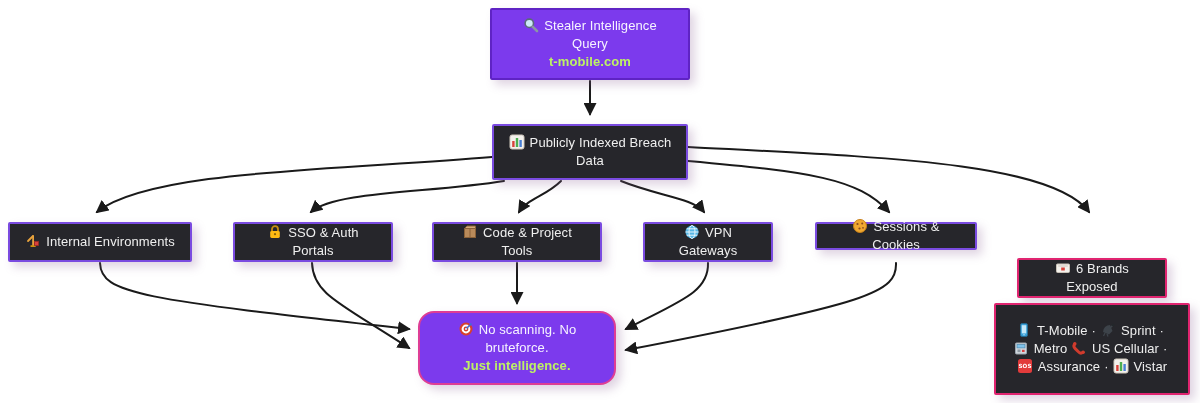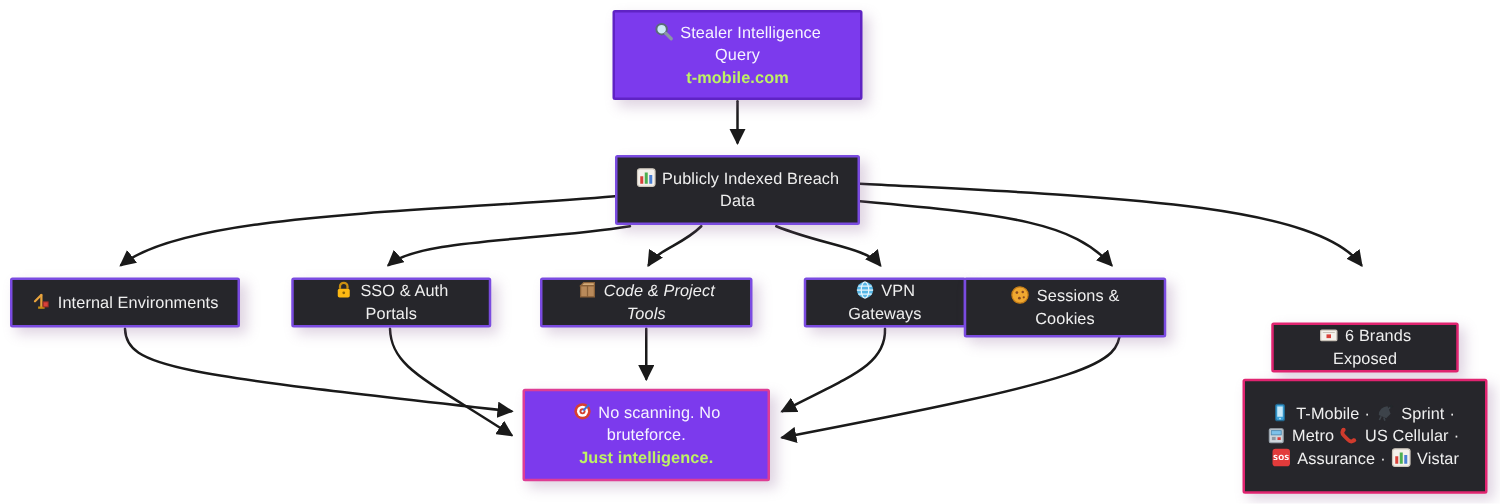--- a/index.html
+++ b/index.html
@@ -11,21 +11,21 @@
   .node{
     position:absolute;z-index:1;box-sizing:border-box;
     display:flex;flex-direction:column;align-items:center;justify-content:center;
     text-align:center;font-size:13px;line-height:1.4;letter-spacing:.1px;
     box-shadow:5px 5px 10px rgba(140,100,150,0.28);
     border-radius:2px;padding:4px 12px;
   }
   .node.dark{background:#26262b;color:#efefef;border:2px solid #7a4be0;}
   .node.dark.pink{border-color:#e02470;}
   .node.purple{background:#7c3aed;color:#f6f3ff;border:2px solid #5f23c4;}
-  .node.purple.pinkborder{border-color:#de3d95;}
+  .node.purple.pinkborder{border-color:#de3d95;border-radius:16px;}
   .icon{display:inline-block;width:16px;height:16px;vertical-align:-3px;margin-right:5px;}
   .icon svg{display:block;width:16px;height:16px;}
   .hl{font-weight:bold;color:#bef264;display:block;}
   .sep{margin:0 4px;}
   .brandname{white-space:nowrap;}
 </style>
 </head>
 <body>
 
 <div class="canvas">
@@ -96,21 +96,21 @@
       <span class="icon">
         <svg viewBox="0 0 16 16">
             <path d="M5,7 V5.2 a3,3 0 0 1 6,0 V7" fill="none" stroke="#c98f10" stroke-width="1.8"></path>
             <rect x="3.2" y="7" width="9.6" height="7" rx="1.4" fill="#fdb913"></rect>
             <circle cx="8" cy="10.2" r="1.1" fill="#8a6205"></circle>
           </svg>
       </span><span>SSO &amp; Auth Portals</span>
     </div>
   </div>
 
-  <div class="node dark" style="left:432px;top:222px;width:170px;height:40px;font-style:italic;">
+  <div class="node dark" style="left:432px;top:222px;width:170px;height:40px;">
     <div>
       <span class="icon">
         <svg viewBox="0 0 16 16">
             <rect x="2.5" y="4.5" width="11" height="9" fill="#b98a5a" stroke="#8a6138" stroke-width="1"></rect>
             <polygon points="2.5,4.5 5,2 13.5,2 13.5,4.5" fill="#d4ab79" stroke="#8a6138" stroke-width="1"></polygon>
             <line x1="8" y1="4.5" x2="8" y2="13.5" stroke="#8a6138" stroke-width="1"></line>
           </svg>
       </span><span>Code &amp; Project Tools</span>
     </div>
   </div>
@@ -122,21 +122,21 @@
             <circle cx="8" cy="8" r="6.5" fill="#56b7e6"></circle>
             <ellipse cx="8" cy="8" rx="3" ry="6.5" fill="none" stroke="#e6f6fd" stroke-width="1"></ellipse>
             <line x1="1.5" y1="8" x2="14.5" y2="8" stroke="#e6f6fd" stroke-width="1"></line>
             <line x1="2.6" y1="4.8" x2="13.4" y2="4.8" stroke="#e6f6fd" stroke-width="1"></line>
             <line x1="2.6" y1="11.2" x2="13.4" y2="11.2" stroke="#e6f6fd" stroke-width="1"></line>
           </svg>
       </span><span>VPN Gateways</span>
     </div>
   </div>
 
-  <div class="node dark" style="left:771px;top:222px;width:162px;height:48px;">
+  <div class="node dark" style="left:815px;top:222px;width:162px;height:28px;">
     <div>
       <span class="icon">
         <svg viewBox="0 0 16 16">
             <circle cx="8" cy="8" r="6.5" fill="#f0a830" stroke="#c77f18" stroke-width="1"></circle>
             <circle cx="5.5" cy="6" r="1.1" fill="#8a4b20"></circle>
             <circle cx="10.2" cy="5.5" r="1" fill="#8a4b20"></circle>
             <circle cx="7.5" cy="10.5" r="1.1" fill="#8a4b20"></circle>
             <circle cx="11" cy="9.8" r="0.9" fill="#8a4b20"></circle>
           </svg>
       </span><span>Sessions &amp; Cookies</span>

